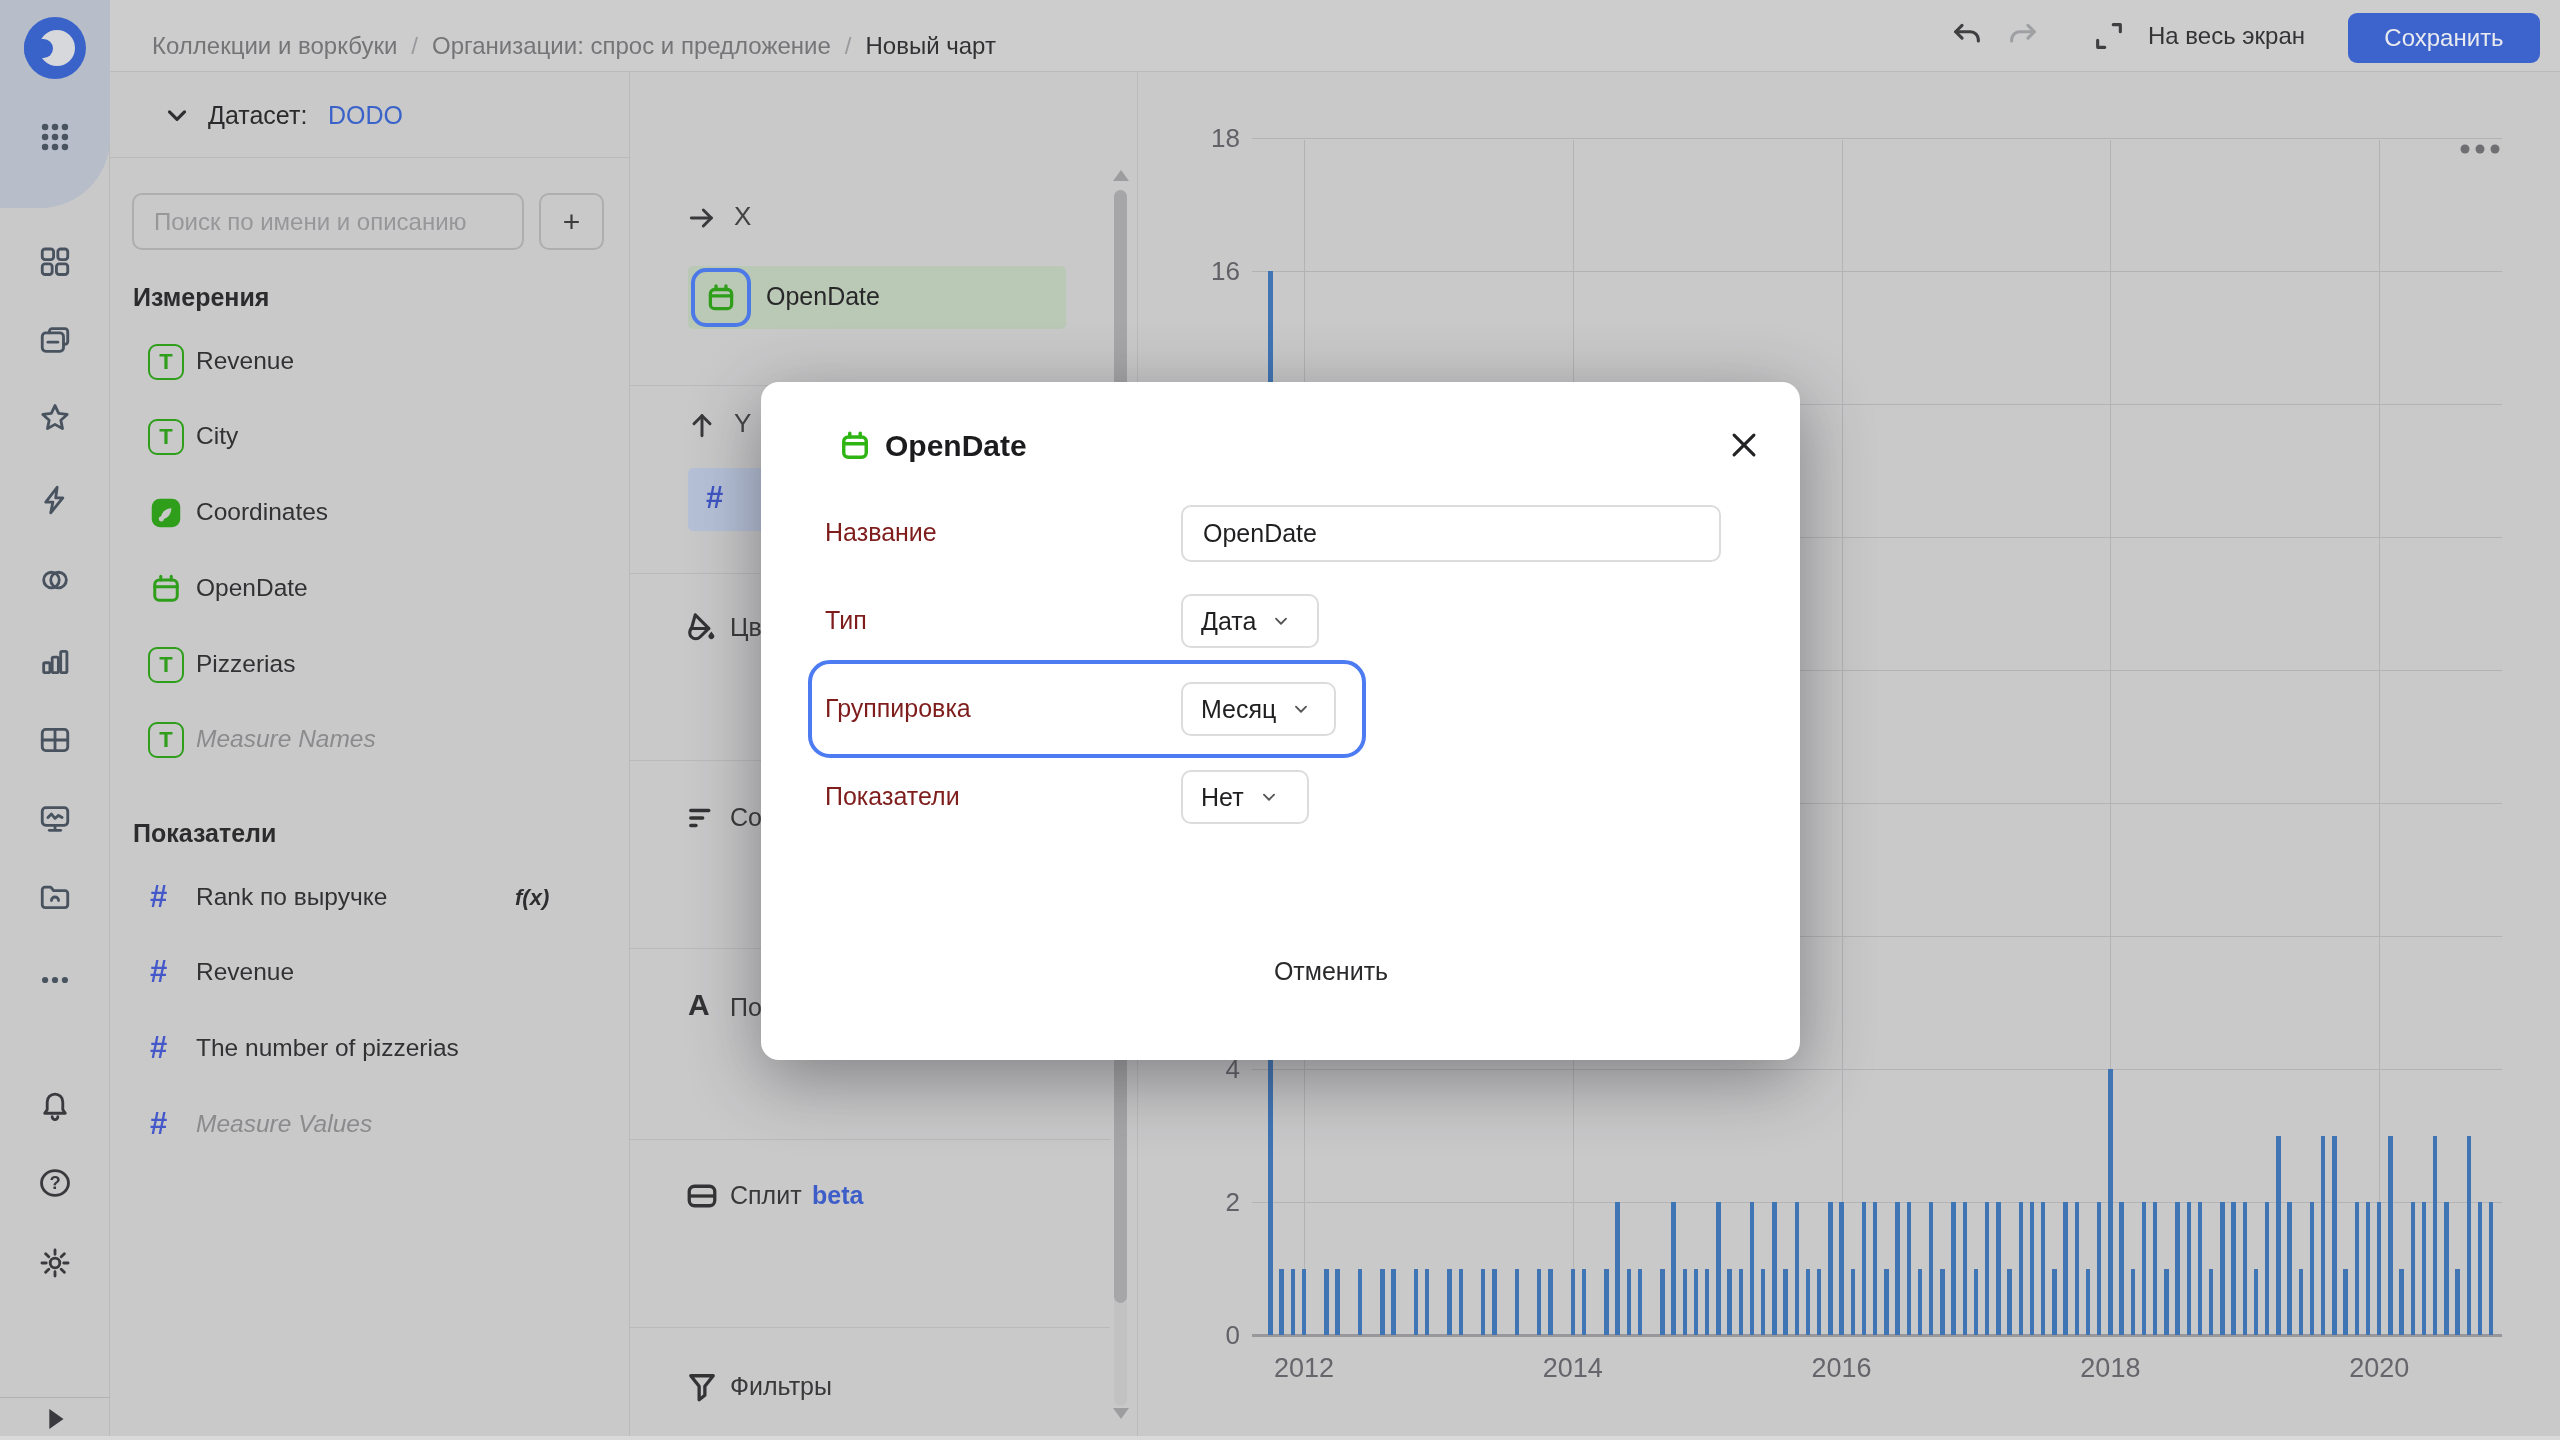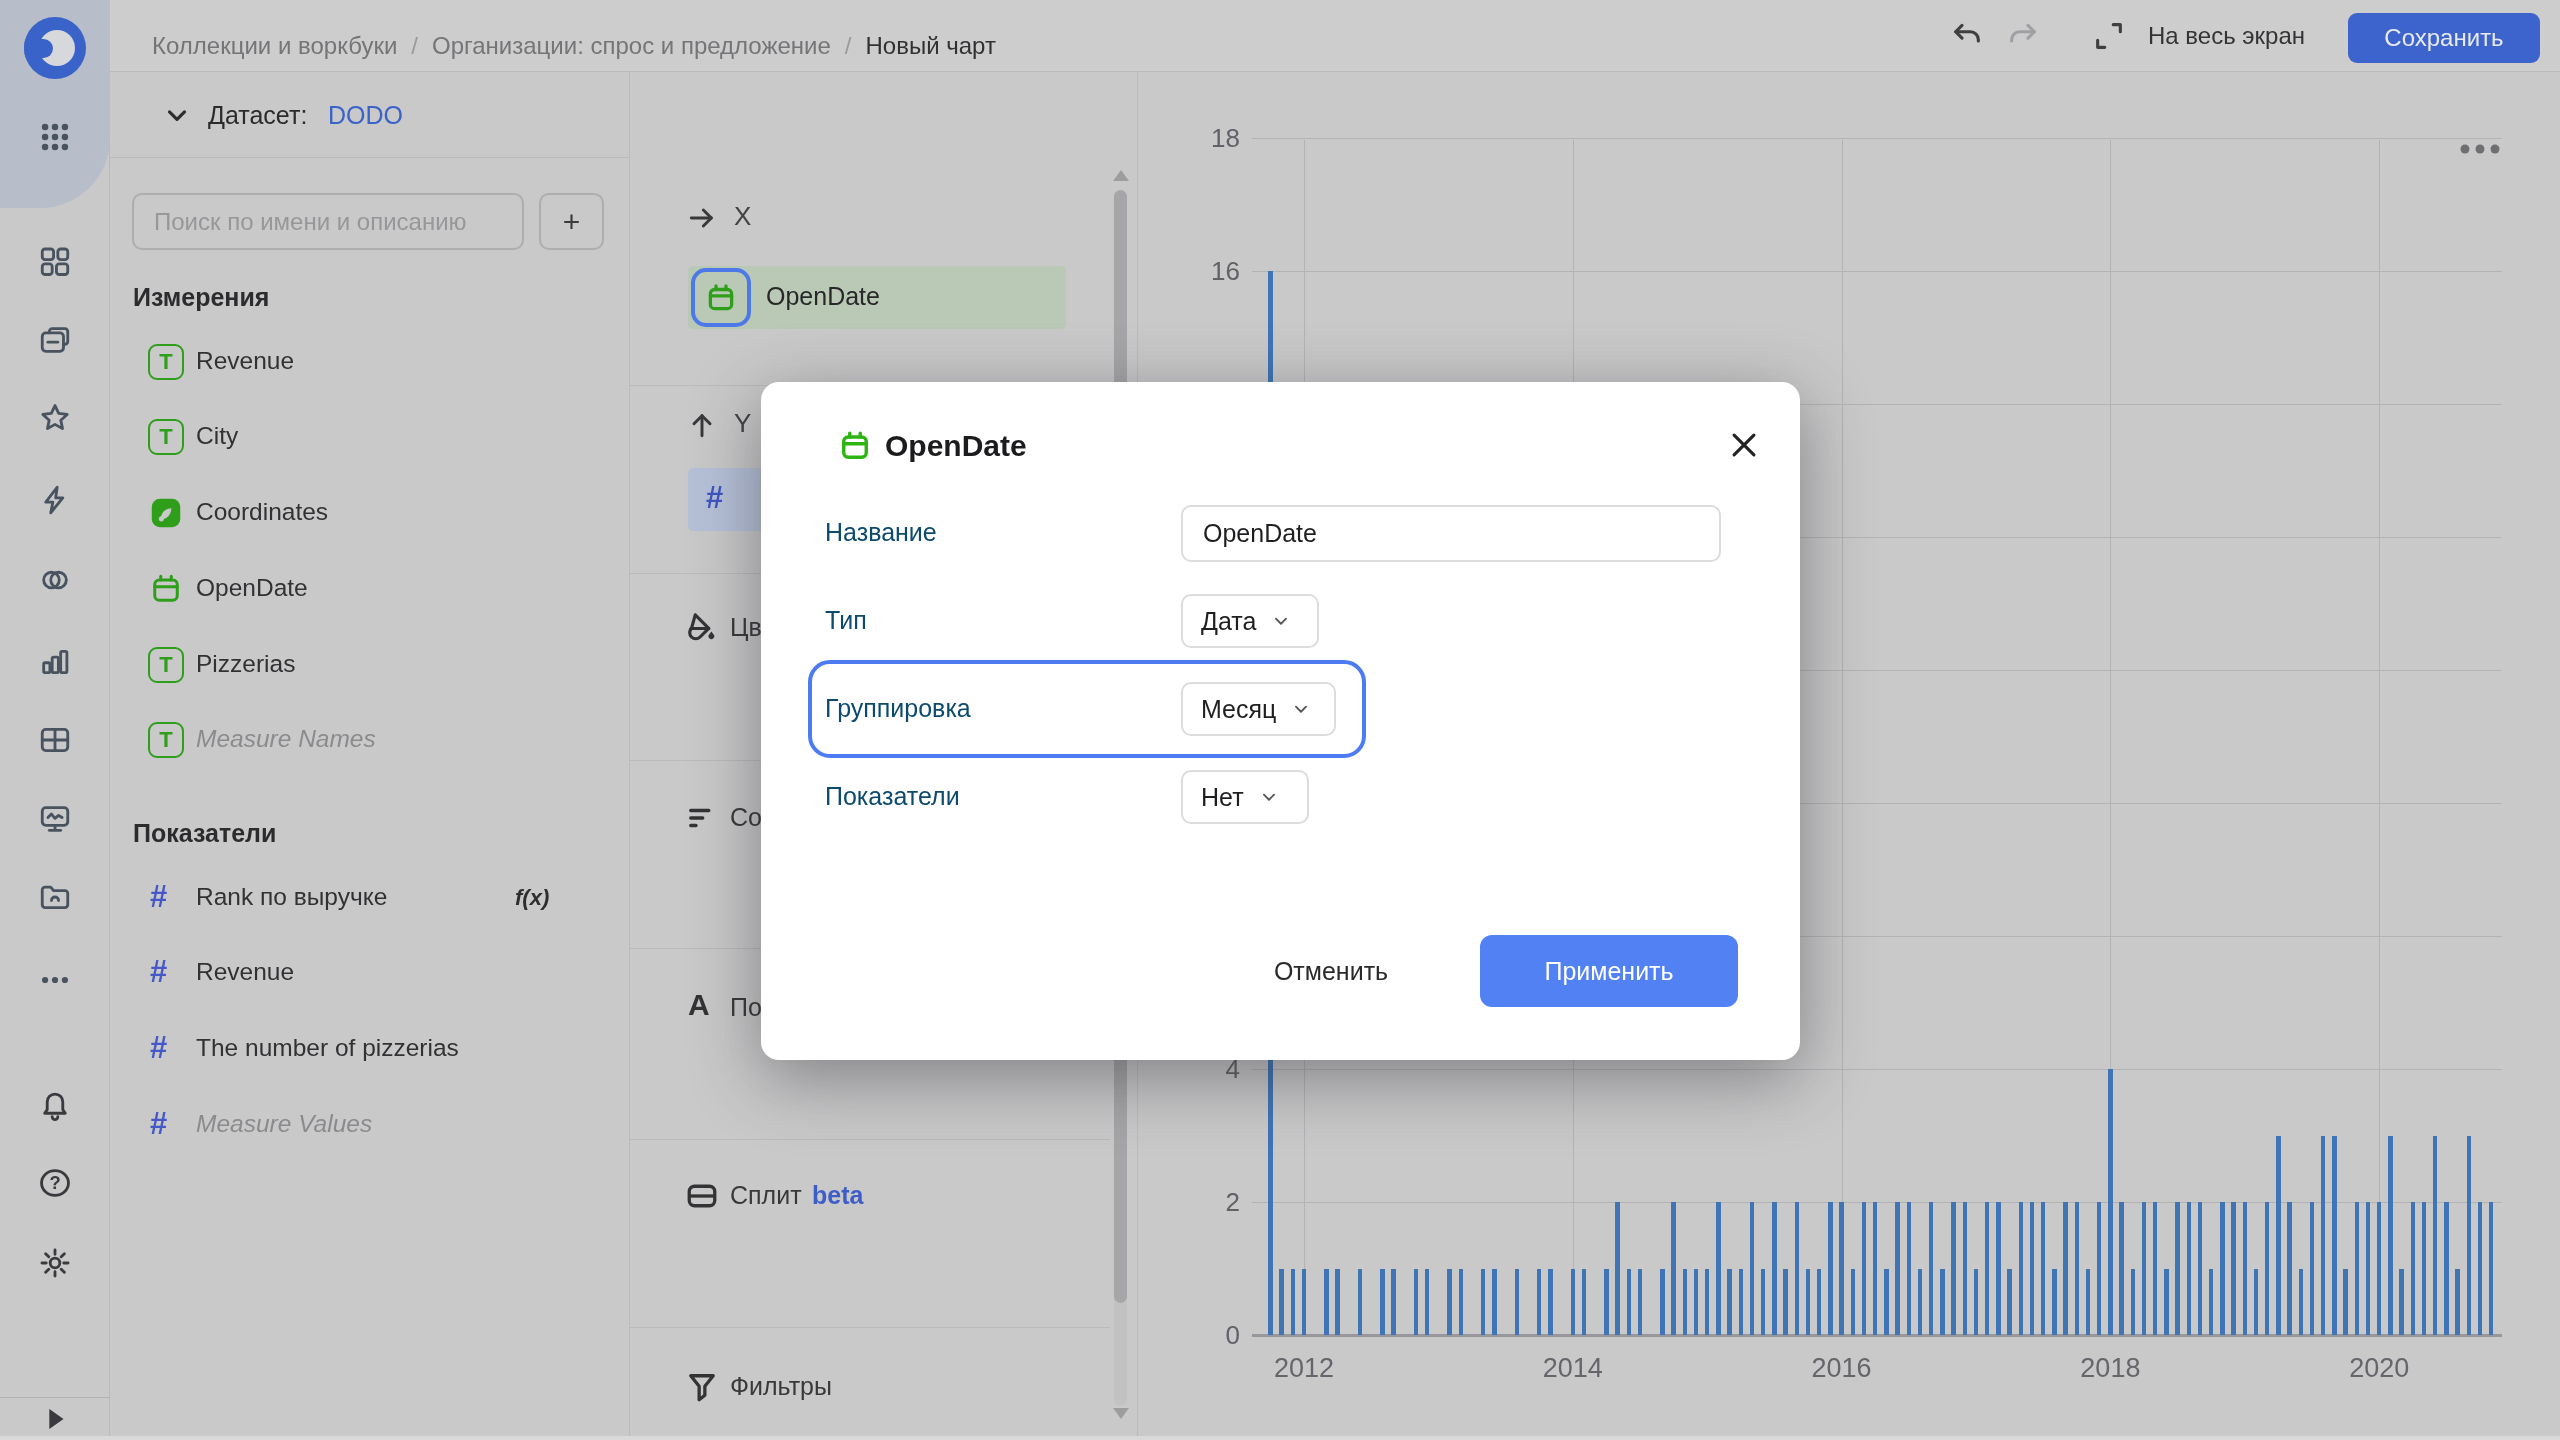--- a/index.html
+++ b/index.html
@@ -91,21 +91,21 @@
   .xtick{position:absolute;font-size:27px;color:#65656b;transform:translateX(-50%);}
   .bar{position:absolute;background:var(--bar);}
   #chart-menu{position:absolute;left:2458px;top:140px;width:44px;height:18px;color:#6f6f72;cursor:pointer;}
 
   
   #modal{left:761px;top:382px;width:1039px;height:678px;background:#ffffff;border-radius:18px;z-index:10;
     box-shadow:0 18px 70px rgba(40,40,45,.45);}
   #modal-title-icon{position:absolute;left:76px;top:46px;width:36px;height:36px;color:var(--green-bright);}
   #modal-title{position:absolute;left:124px;top:47px;font-size:30px;font-weight:bold;color:#1c1c1e;}
   #modal-close{position:absolute;left:966px;top:46px;width:34px;height:34px;color:#232325;cursor:pointer;}
-  .m-row-label{position:absolute;left:64px;font-size:25px;color:#0c4a6e;text-align:right;}
+  .m-row-label{position:absolute;left:64px;font-size:25px;color:#7f1d1d;text-align:right;}
   .m-input{position:absolute;left:420px;width:540px;height:57px;border:2px solid #dcdcde;border-radius:10px;
     font-size:25px;color:#1f1f21;padding:0 20px;outline:none;background:#fff;}
   .m-select{position:absolute;left:420px;height:54px;border:2px solid #dcdcde;border-radius:10px;background:#fff;
     display:flex;align-items:center;font-size:25px;color:#1f1f21;padding:0 18px;cursor:pointer;}
   .m-select svg{width:22px;height:22px;color:#555;margin-left:14px;}
   #highlight-box{position:absolute;left:47px;top:278px;width:558px;height:98px;border:4.5px solid #4d7cf2;border-radius:22px;}
   #cancel-btn{position:absolute;left:500px;top:556px;width:140px;height:66px;display:flex;align-items:center;justify-content:center;
     font-size:25px;color:#2a2a2c;cursor:pointer;border-radius:10px;}
   #apply-btn{position:absolute;left:719px;top:553px;width:258px;height:72px;background:var(--accent);border-radius:12px;
     display:flex;align-items:center;justify-content:center;font-size:25px;color:#fff;cursor:pointer;}
@@ -599,14 +599,13 @@
       </div>
       <span class="m-row-label" style="top: 400px;">Показатели</span>
       <div class="m-select" style="top: 388px; width: 128px;">
         <span>Нет</span>
         <svg viewBox="0 0 24 24" fill="none" stroke="currentColor" stroke-width="2" stroke-linecap="round" stroke-linejoin="round">
           <path d="M6.5 9.5l5.5 5.5L17.5 9.5"></path>
         </svg>
       </div>
     </div>
   <div id="cancel-btn">Отменить</div>
-  <div id="apply-btn">Применить</div>
 </div>
 
 </body></html>

